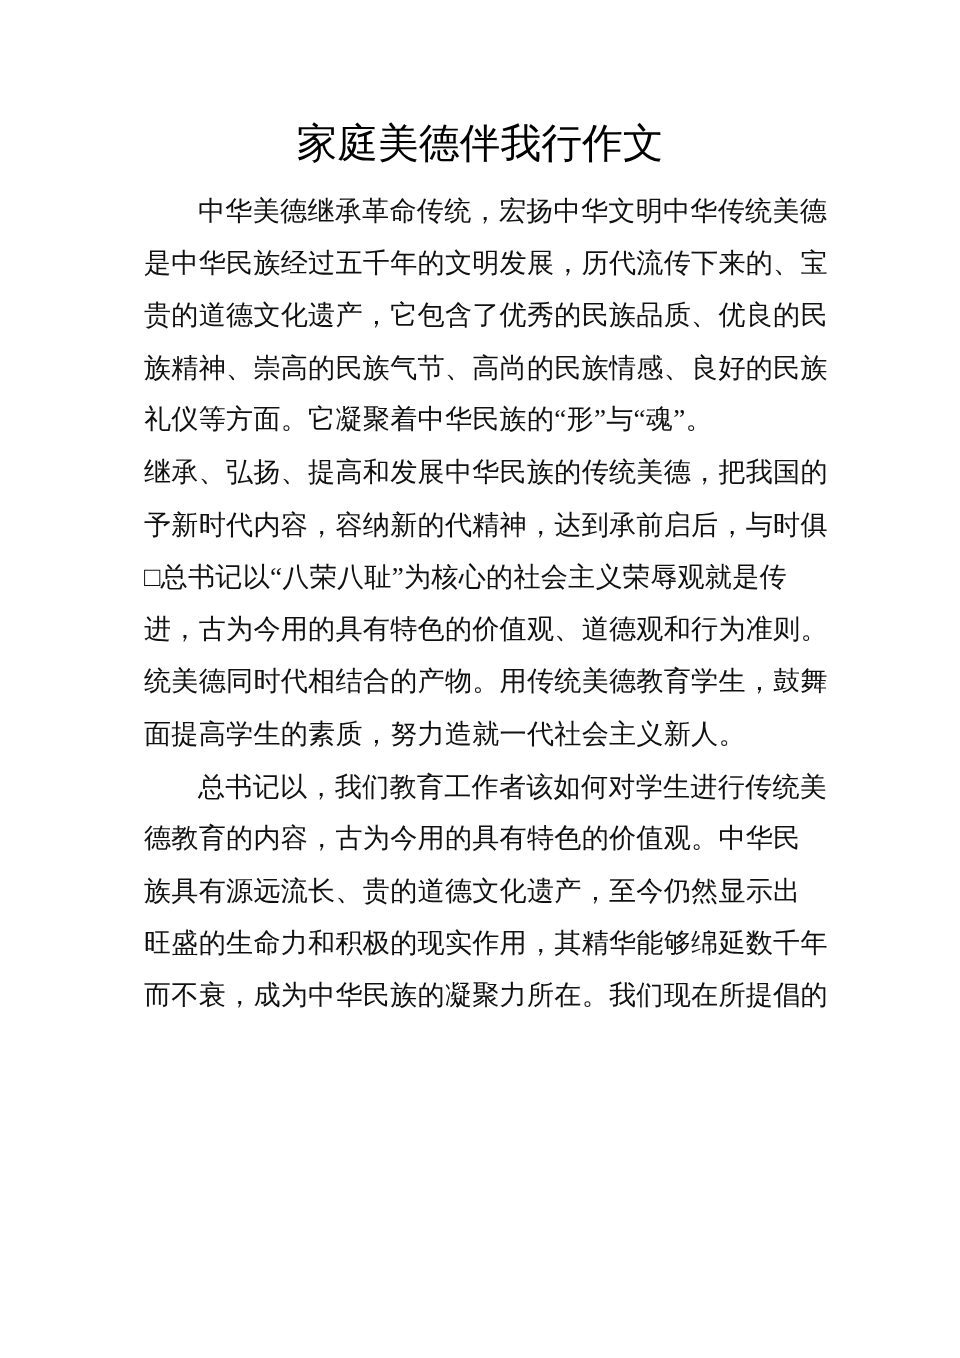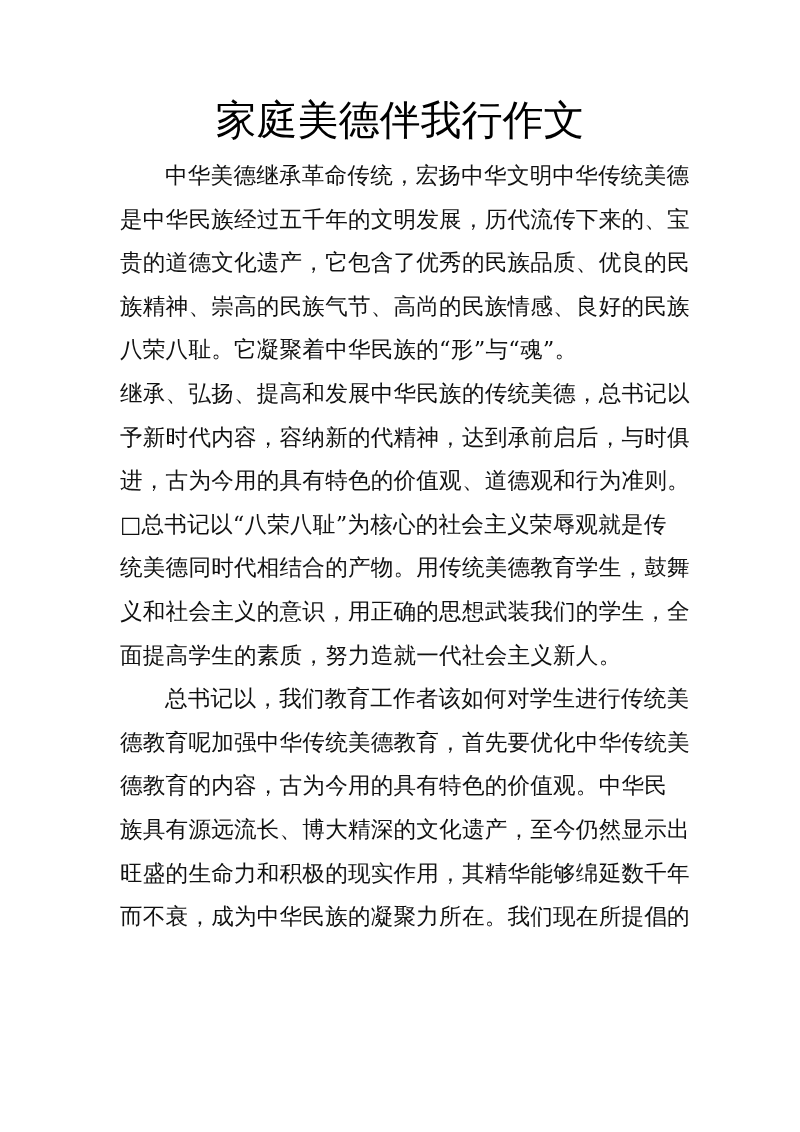--- a/index.html
+++ b/index.html
@@ -1,53 +1,51 @@
 <!DOCTYPE html>
 <html><head>
 <meta charset="utf-8">
 <style>
   html, body { margin: 0; padding: 0; background: #ffffff; }
   body { width: 800px; height: 1132px; position: relative; overflow: hidden;
          font-family: "DejaVu Serif", "Liberation Serif", serif; color: #111; }
   .page { position: absolute; left: 0; top: 0; width: 800px; height: 1132px; }
   .title { position: absolute; left: 0; top: 96px; width: 800px; text-align: center;
-           font-size: 41px; line-height: 48px; font-family: "DejaVu Sans", "Liberation Sans", sans-serif; color: #000; }
-  .body-text { position: absolute; left: 120px; top: 154px; width: 548px; }
+           font-size: 34px; line-height: 48px; font-family: "DejaVu Sans", "Liberation Sans", sans-serif; color: #000; }
+  .body-text { position: absolute; left: 120px; top: 154px; width: 548px; font-family: Liberation Serif, serif; }
   .line { height: 43.6px; line-height: 43.6px; font-size: 22.6px; white-space: nowrap;
           letter-spacing: 0.2px; overflow: visible; }
   .indent { padding-left: 45px; }
 </style>
 </head>
 <body>
 
 <div class="page">
   <div class="title">家庭美德伴我行作文</div>
 
   <div class="body-text">
 
     <div>
       <div class="line indent">中华美德继承革命传统，宏扬中华文明中华传统美德</div>
       <div class="line">是中华民族经过五千年的文明发展，历代流传下来的、宝</div>
       <div class="line">贵的道德文化遗产，它包含了优秀的民族品质、优良的民</div>
       <div class="line">族精神、崇高的民族气节、高尚的民族情感、良好的民族</div>
-      <div class="line">八荣八耻。它凝聚着中华民族的“形”与“魂”。</div>
+      <div class="line">礼仪等方面。它凝聚着中华民族的“形”与“魂”。</div>
     </div>
 
     <div>
-      <div class="line">继承、弘扬、提高和发展中华民族的传统美德，总书记以</div>
+      <div class="line">继承、弘扬、提高和发展中华民族的传统美德，把我国的</div>
       <div class="line">予新时代内容，容纳新的代精神，达到承前启后，与时俱</div>
+      <div class="line">□总书记以“八荣八耻”为核心的社会主义荣辱观就是传</div>
       <div class="line">进，古为今用的具有特色的价值观、道德观和行为准则。</div>
-      <div class="line">□总书记以“八荣八耻”为核心的社会主义荣辱观就是传</div>
       <div class="line">统美德同时代相结合的产物。用传统美德教育学生，鼓舞</div>
-      <div class="line">义和社会主义的意识，用正确的思想武装我们的学生，全</div>
       <div class="line">面提高学生的素质，努力造就一代社会主义新人。</div>
     </div>
 
     <div>
       <div class="line indent">总书记以，我们教育工作者该如何对学生进行传统美</div>
-      <div class="line">德教育呢加强中华传统美德教育，首先要优化中华传统美</div>
       <div class="line">德教育的内容，古为今用的具有特色的价值观。中华民</div>
-      <div class="line">族具有源远流长、博大精深的文化遗产，至今仍然显示出</div>
+      <div class="line">族具有源远流长、贵的道德文化遗产，至今仍然显示出</div>
       <div class="line">旺盛的生命力和积极的现实作用，其精华能够绵延数千年</div>
       <div class="line">而不衰，成为中华民族的凝聚力所在。我们现在所提倡的</div>
     </div>
   </div>
 </div>
 
 </body></html>

